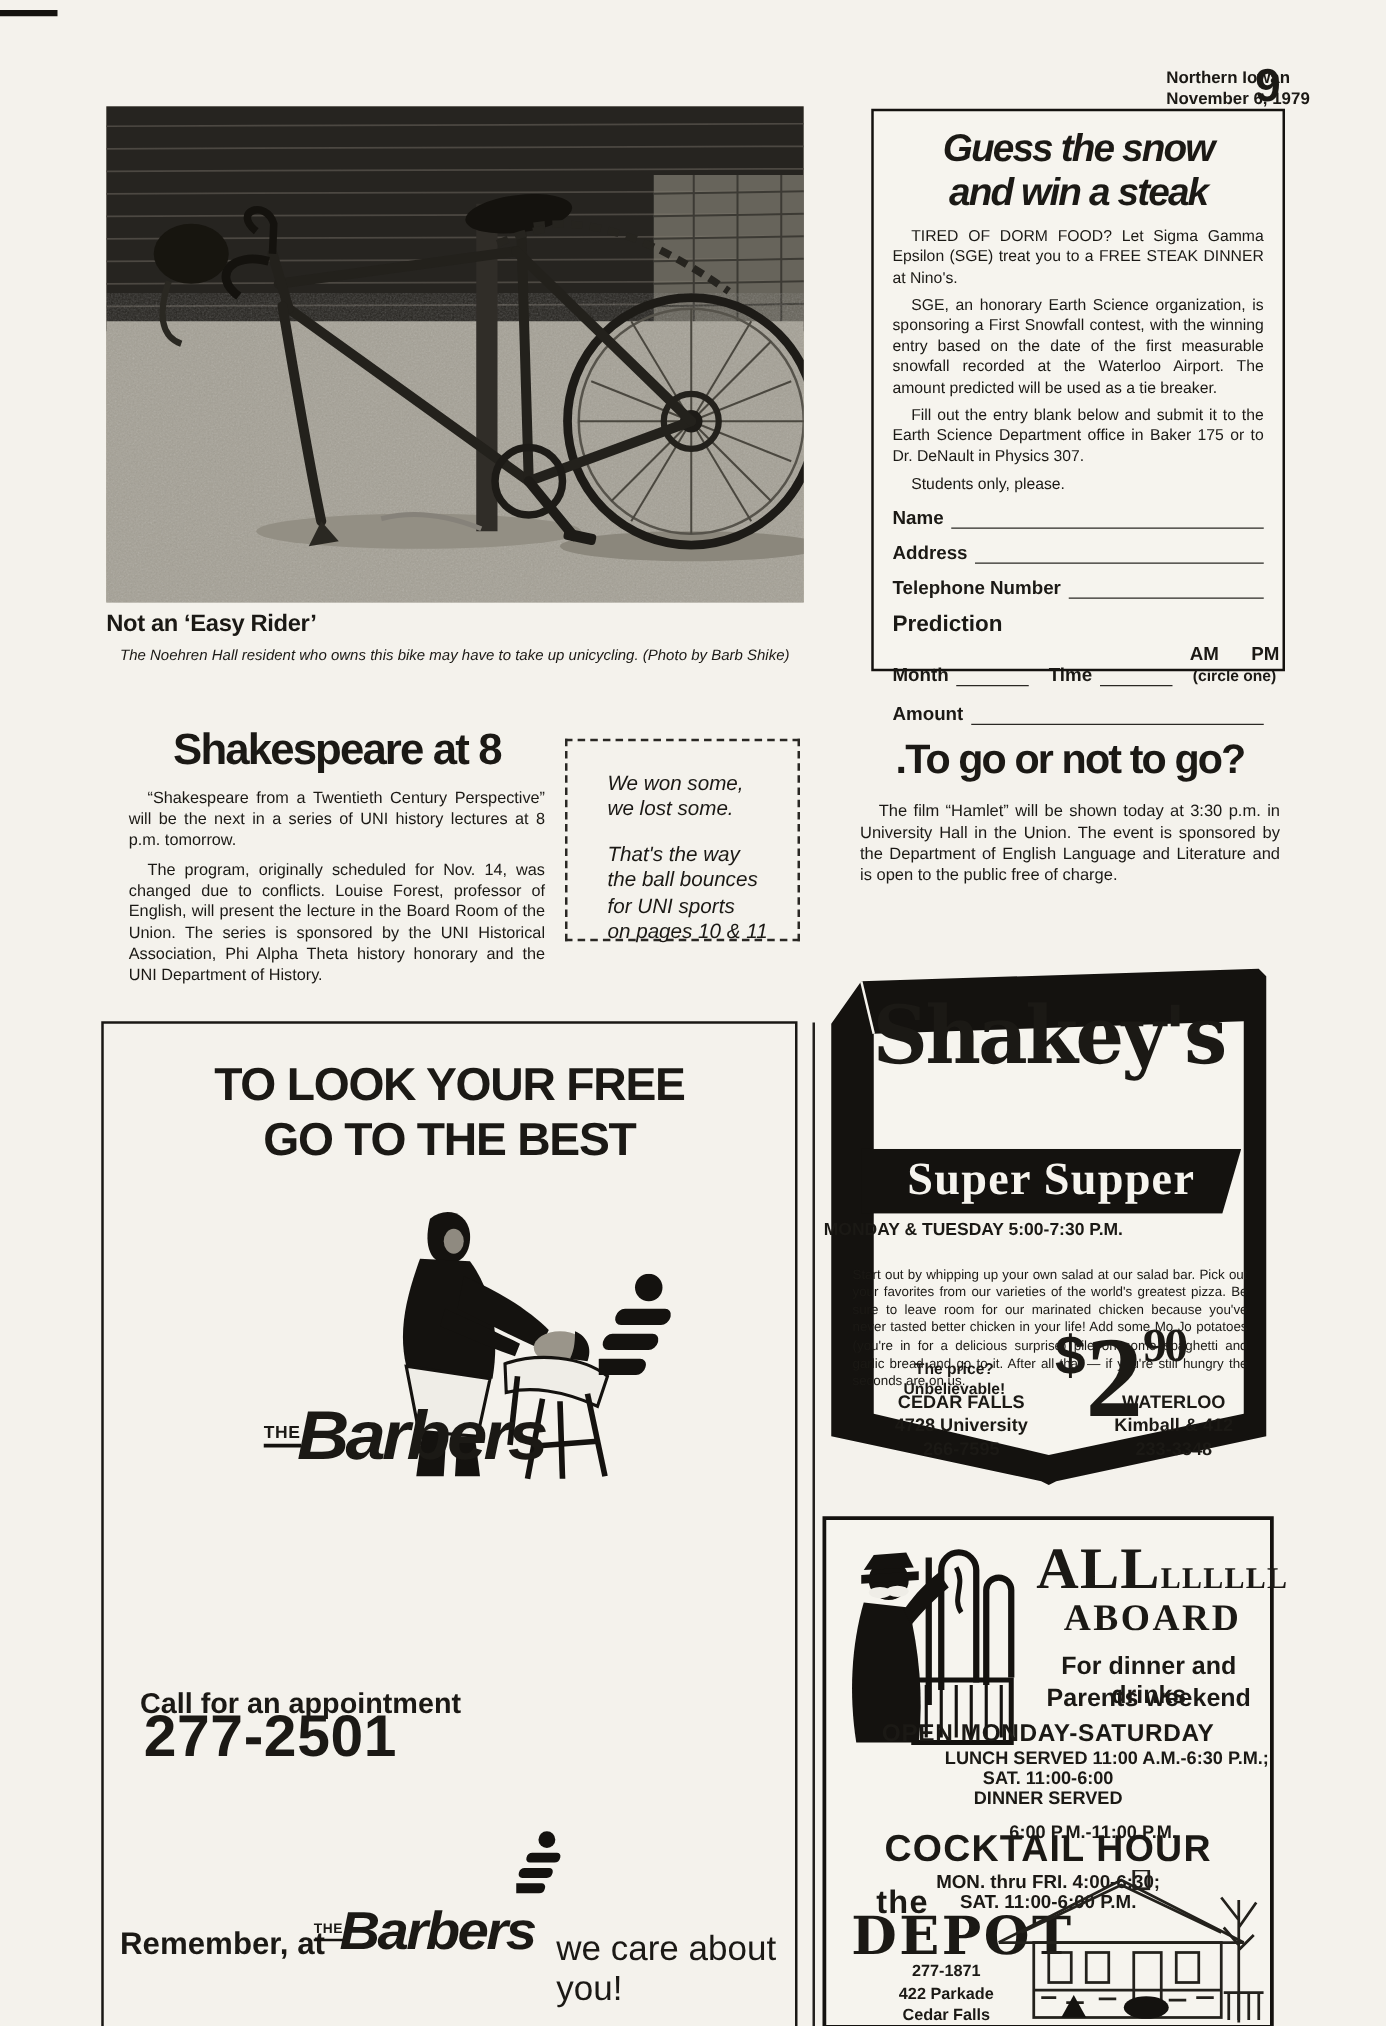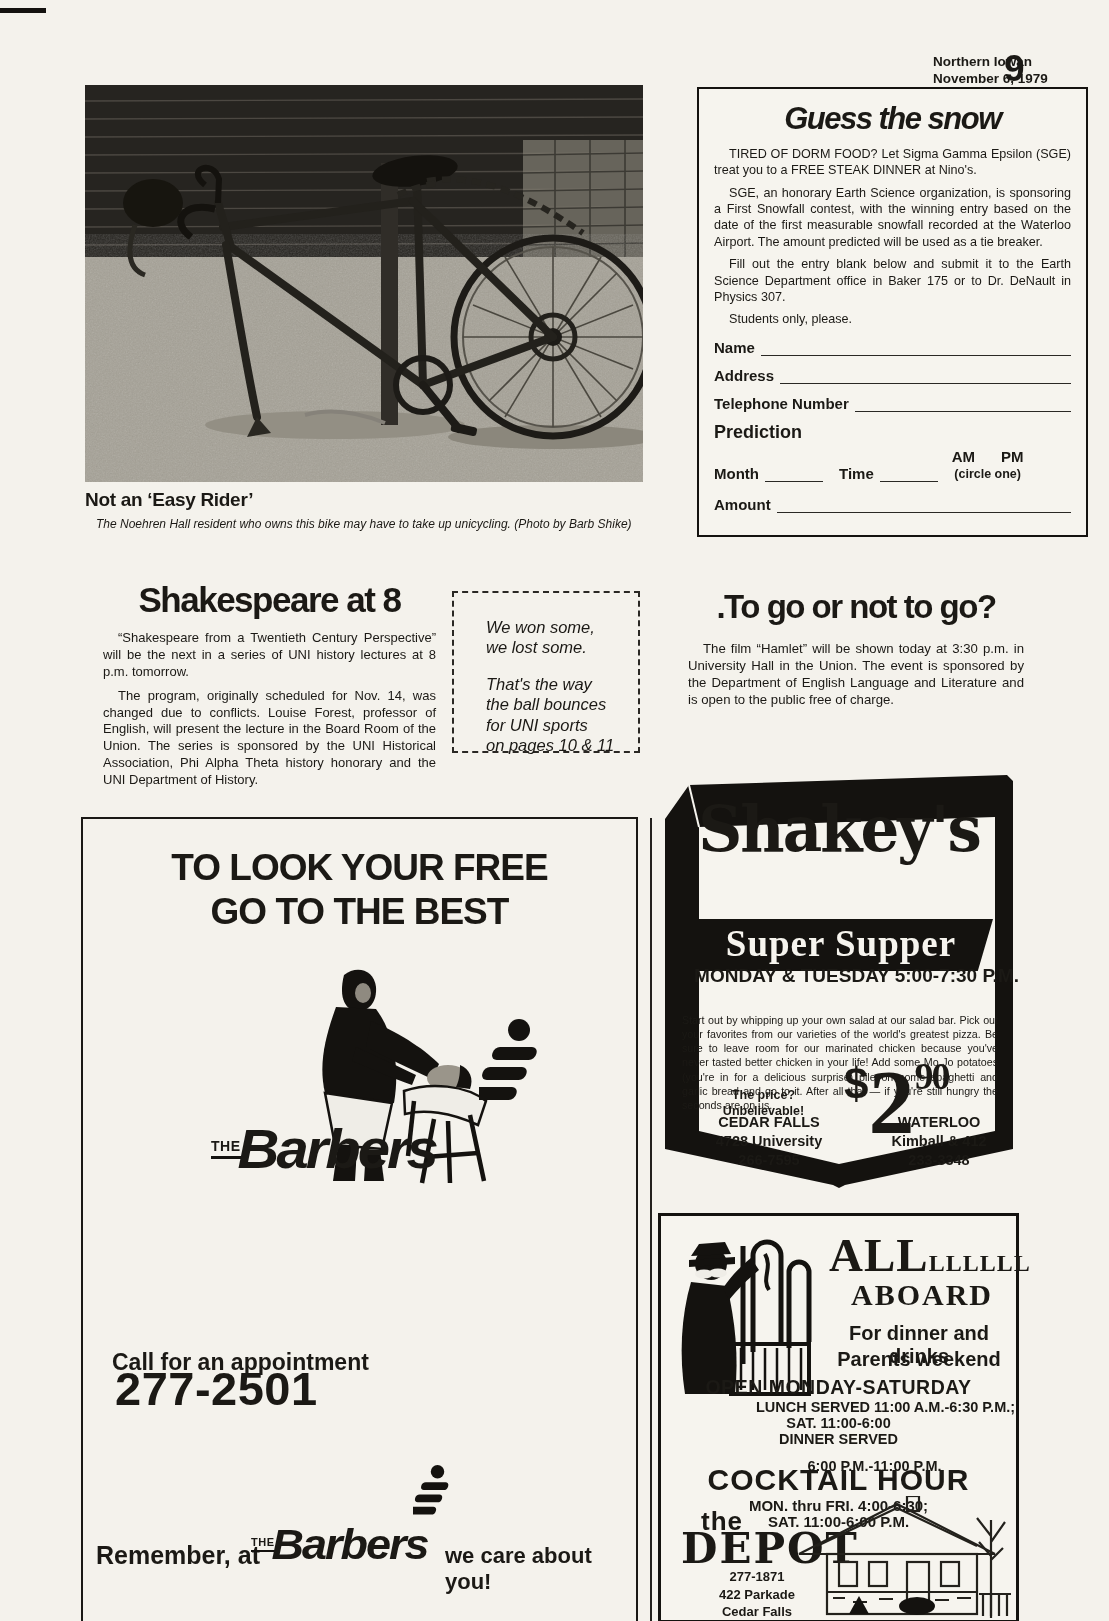--- a/index.html
+++ b/index.html
@@ -10,21 +10,21 @@
   .ctr{text-align:center;}
   p{margin:0 0 7px;text-indent:15px;font-size:12.8px;line-height:1.3;}
   
   .masthead{top:54px;left:933px;font-size:13.5px;font-weight:bold;line-height:1.25;}
   .pageno{top:48px;left:1004px;font-size:37px;font-weight:bold;letter-spacing:-1px;}
   
   .photo{top:85px;left:85px;width:558px;height:397px;background:#b7b3a9;}
   .photo-head{top:489px;left:85px;font-size:19px;font-weight:bold;letter-spacing:-.3px;}
   .photo-cap{top:517px;left:96px;width:548px;font-size:12px;font-style:italic;white-space:nowrap;}
   
-  .snowbox{top:87px;left:697px;width:391px;height:450px;border:2.5px solid #14120f;
+  .snowbox{top:87px;left:697px;width:331px;height:450px;border:2.5px solid #14120f;
            padding:10px 15px;box-sizing:border-box;background:#f6f4ee;}
   .snow-title{font-size:31px;font-weight:800;font-style:italic;letter-spacing:-1.5px;
               line-height:1.13;text-align:center;margin:2px 0 10px;}
   .snowbox p{font-size:12.6px;margin-bottom:6px;}
   .frow{display:flex;align-items:flex-end;margin-top:11px;font-size:15px;font-weight:bold;}
   .fline{flex:1;border-bottom:1.6px solid #2a2824;height:15px;margin-left:6px;}
   .fline.wshort{flex:0 0 58px;}
   .pred{font-size:18px;font-weight:bold;margin-top:10px;}
   .ampm{margin-left:14px;line-height:1.1;text-align:center;}
   .ampm .cone{font-size:12.5px;}
@@ -51,30 +51,30 @@
   .logoword{display:inline-block;font-size:58px;font-weight:bold;font-style:italic;
             letter-spacing:-3px;transform:scaleY(.95);}
   .baricon-big{top:200px;left:396px;}
   .callapp{top:530px;left:29px;font-size:23px;font-weight:bold;}
   .barphone{top:542px;left:32px;font-size:47px;font-weight:800;letter-spacing:.5px;}
   .barfoot-rem{top:722px;left:13px;font-size:25px;font-weight:bold;}
   .barfoot-logo{top:700px;left:168px;white-space:nowrap;}
   .barfoot-logo .logoword{font-size:45px;letter-spacing:-2px;}
   .barfoot-logo .logothe{font-size:11px;vertical-align:14px;border-bottom-width:2.5px;}
   .baricon-sm{top:645px;left:330px;}
-  .barfoot-care{top:724px;left:362px;font-size:22px;font-weight:bold;}
+  .barfoot-care{top:724px;left:362px;font-size:28px;font-weight:normal;}
   
   .shakeys{top:757px;left:659px;width:360px;height:432px;}
   .sk-brand{top:36px;left:0;width:100%;text-align:center;font-family:"DejaVu Serif",serif;
             font-weight:bold;font-size:61px;letter-spacing:-2px;transform:scaleY(1.05);}
   .sk-band{top:162px;left:30px;right:26px;height:52px;background:#14120f;
            clip-path:polygon(0 0,100% 0,95% 100%,0 100%);}
   .sk-band span{display:block;color:#f6f4ee;font-family:"Liberation Serif",serif;font-weight:bold;
            font-size:37px;text-align:center;line-height:50px;letter-spacing:1px;}
-  .sk-mon{top:208px;left:0;width:100%;text-align:right;font-size:19px;font-weight:bold;}
+  .sk-mon{top:218px;left:0;width:100%;text-align:left;font-size:14px;font-weight:bold;}
   .sk-body{top:256px;left:23px;width:316px;font-size:10.7px;line-height:1.32;text-align:justify;}
   .sk-tease{top:330px;left:42px;width:125px;text-align:center;font-size:12.5px;font-weight:bold;line-height:1.3;}
   .sk-price{top:292px;left:185px;white-space:nowrap;}
   .sk-price .d{font-size:44px;font-weight:800;vertical-align:34px;}
   .sk-price .n{font-size:92px;font-weight:800;font-family:"Liberation Serif",serif;}
   .sk-price .c{font-size:38px;font-weight:800;font-family:"Liberation Serif",serif;vertical-align:44px;letter-spacing:-2px;}
   .sk-loc{font-size:14.5px;font-weight:bold;line-height:1.3;text-align:center;}
   .sk-loc1{top:356px;left:30px;width:160px;}
   .sk-loc2{top:356px;left:202px;width:156px;}
   
@@ -198,20 +198,21 @@
       <path d="M172,332 L162,352 L186,348" fill="#2a2822"></path>
       <path d="M220,330 C250,322 280,330 300,338" stroke="#86827a" stroke-width="4" fill="none"></path>
     </svg>
   </div>
   <div class="abs photo-head">Not an ‘Easy Rider’</div>
   <div class="abs photo-cap">The Noehren Hall resident who owns this bike may have to take up unicycling. (Photo by Barb Shike)</div>
 
   <div class="abs snowbox">
     <div class="snow-title">
       <div>Guess the snow</div>
+      <div>and win a steak</div>
     </div>
     <p class="jp">TIRED OF DORM FOOD? Let Sigma Gamma Epsilon (SGE) treat you to a FREE STEAK DINNER at Nino's.</p>
     <p class="jp">SGE, an honorary Earth Science organization, is sponsoring a First Snowfall contest, with the winning entry based on the date of the first measurable snowfall recorded at the Waterloo Airport. The amount predicted will be used as a tie breaker.</p>
     <p class="jp">Fill out the entry blank below and submit it to the Earth Science Department office in Baker 175 or to Dr. DeNault in Physics 307.</p>
     <p>Students only, please.</p>
     <div class="frow">
       <span>Name</span>
       <span class="fline"></span>
     </div>
     <div class="frow">

